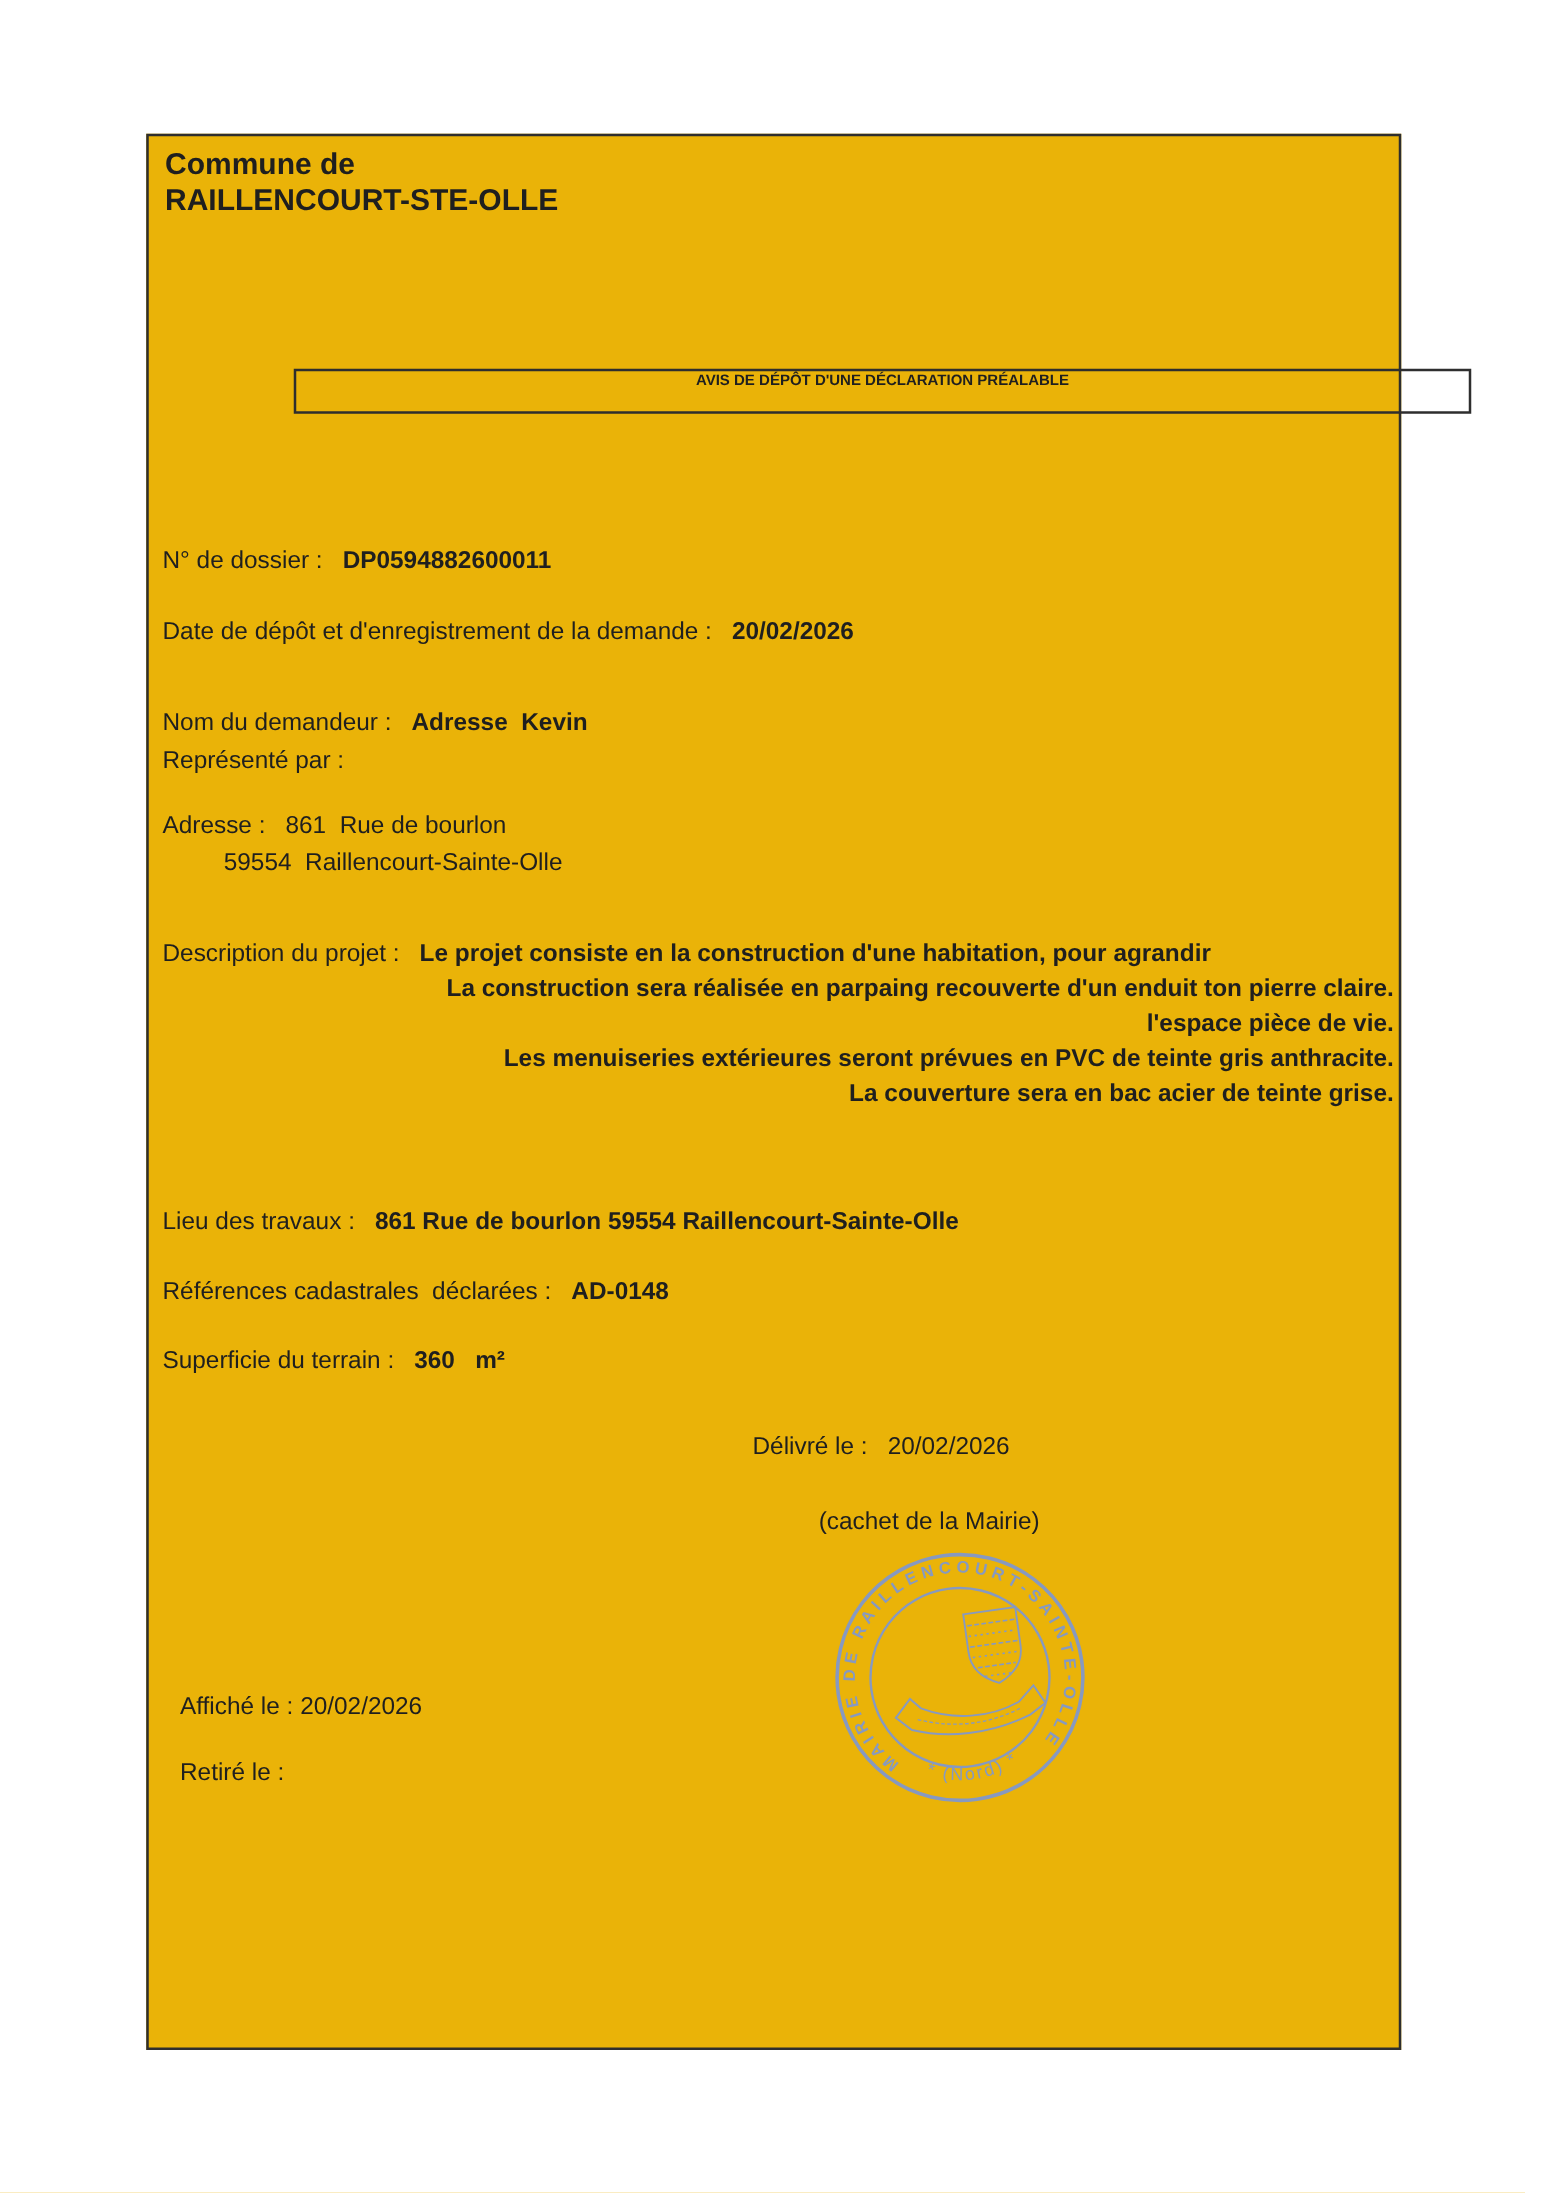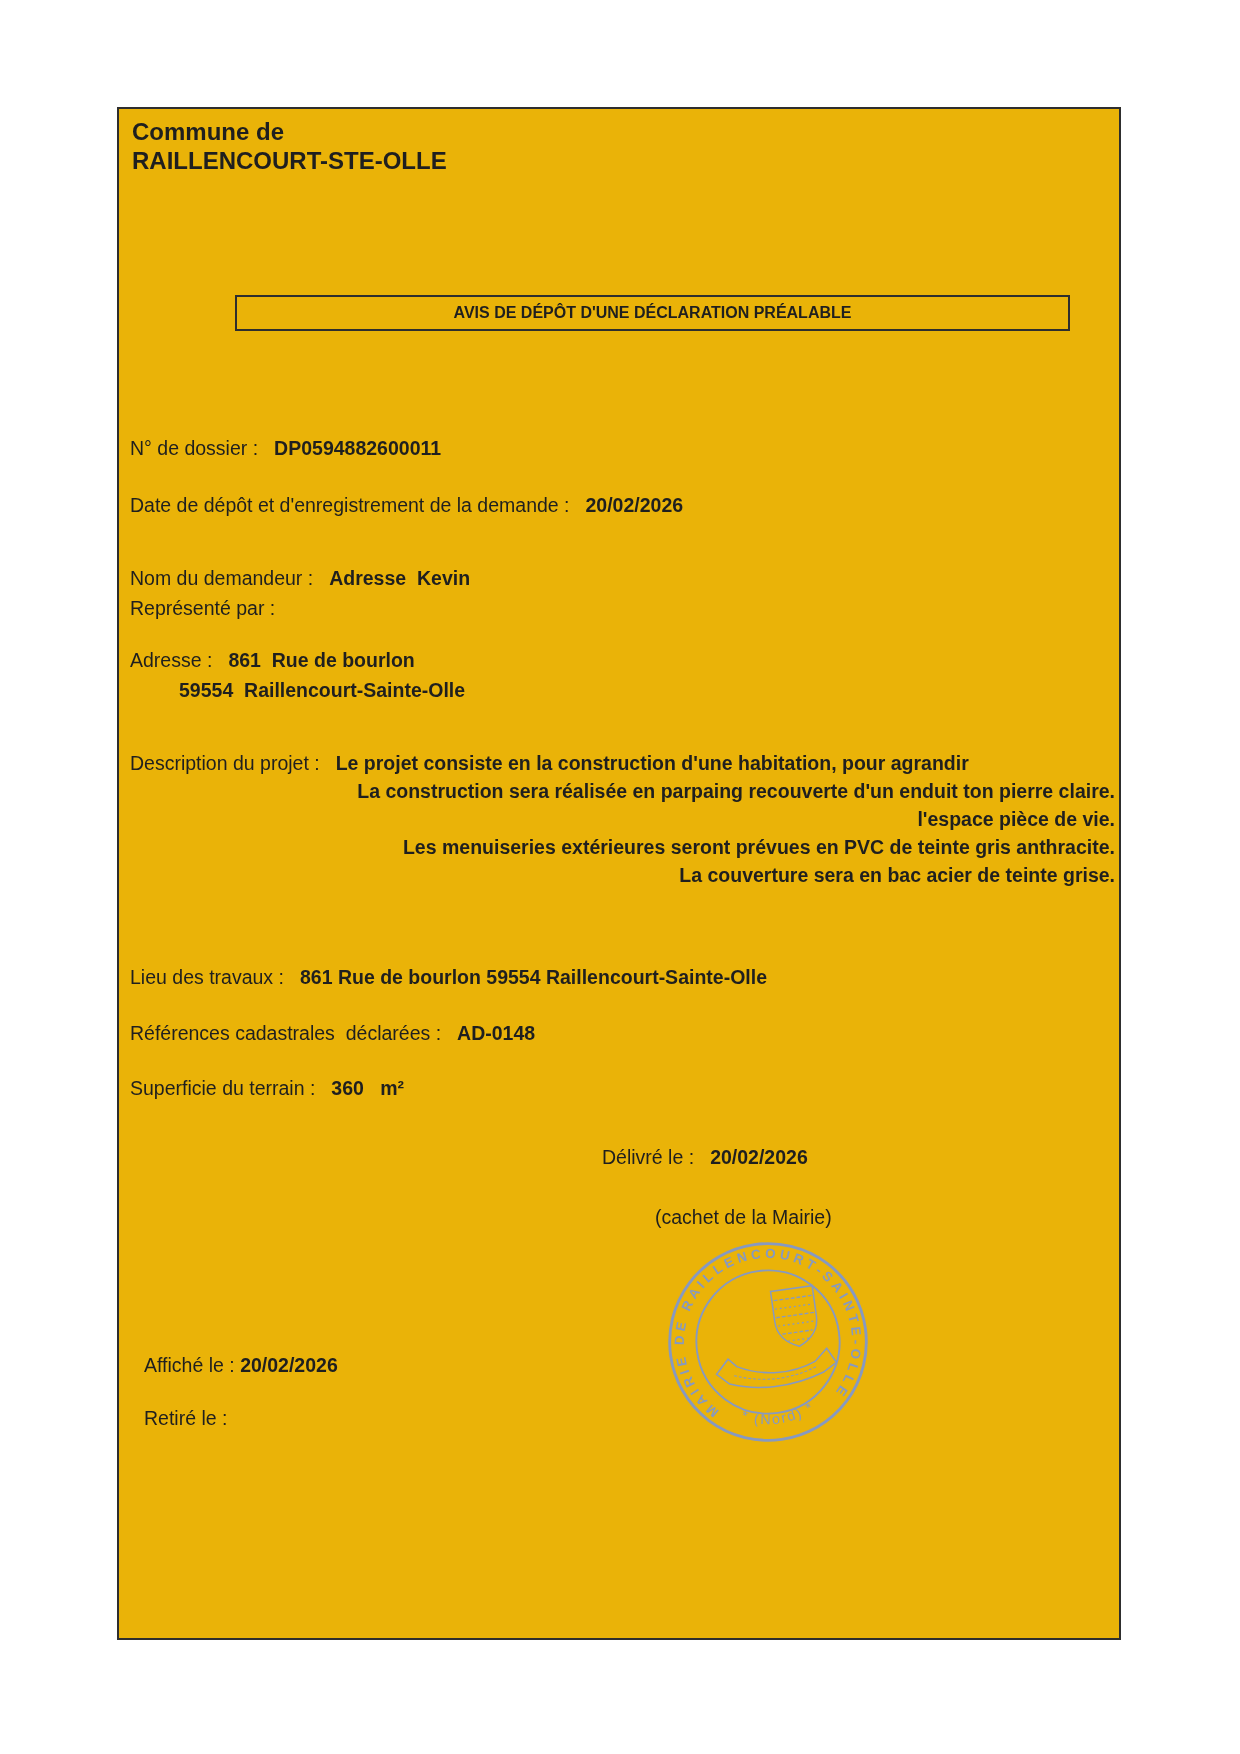--- a/index.html
+++ b/index.html
@@ -9,29 +9,29 @@
     color:#1f1f1f;
   }
   .page-border{
     position:absolute;left:117px;top:107px;width:1004px;height:1533px;
     border:2px solid #2e2e2e;box-sizing:border-box;background:#eab308;padding-left:33px;
   }
   .abs{position:absolute;}
   .pre{white-space:pre-wrap;text-align:right;}
   .hdr{left:13px;top:8px;font-weight:bold;font-size:24px;line-height:29px;}
   .title-box{
-    left:116px;top:186px;width:835px;height:36px;
+    left:116px;top:186px;width:942px;height:36px;
     border:2px solid #2e2e2e;box-sizing:border-box;
-    display:flex;align-items:center;justify-content:center;
-    font-weight:bold;font-size:16px;
+    display:flex;justify-content:center;
+    font-weight:bold;font-size:12px;
   }
   .row{left:11px;font-size:19.5px;line-height:26px;width:985px;}
   .lbl{font-weight:normal;}
   .val{font-weight:bold;margin-left:16px;}
-  .val.plain{font-weight:bold;}
+  .val.plain{font-weight:normal;}
   .val.noml{margin-left:0;}
   .desc{line-height:28px;}
   .indent2{margin-left:49px;}
   .stamp{width:210px;height:210px;transform:rotate(-8deg);opacity:.9;}
   .stamp .ring-outer{fill:none;stroke:#7d97d4;stroke-width:3;}
   .stamp .ring-inner{fill:none;stroke:#7d97d4;stroke-width:2;}
   .stamp .ring-text{fill:#7d97d4;font-size:14px;font-weight:bold;letter-spacing:4px;font-family:"Liberation Sans",sans-serif;}
   .stamp .ring-text.bottom{font-size:15px;letter-spacing:2px;font-weight:normal;}
   .stamp .blue-line{fill:none;stroke:#7d97d4;stroke-width:1.6;}
   .stamp .hatch{stroke:#7d97d4;stroke-width:1.4;}

